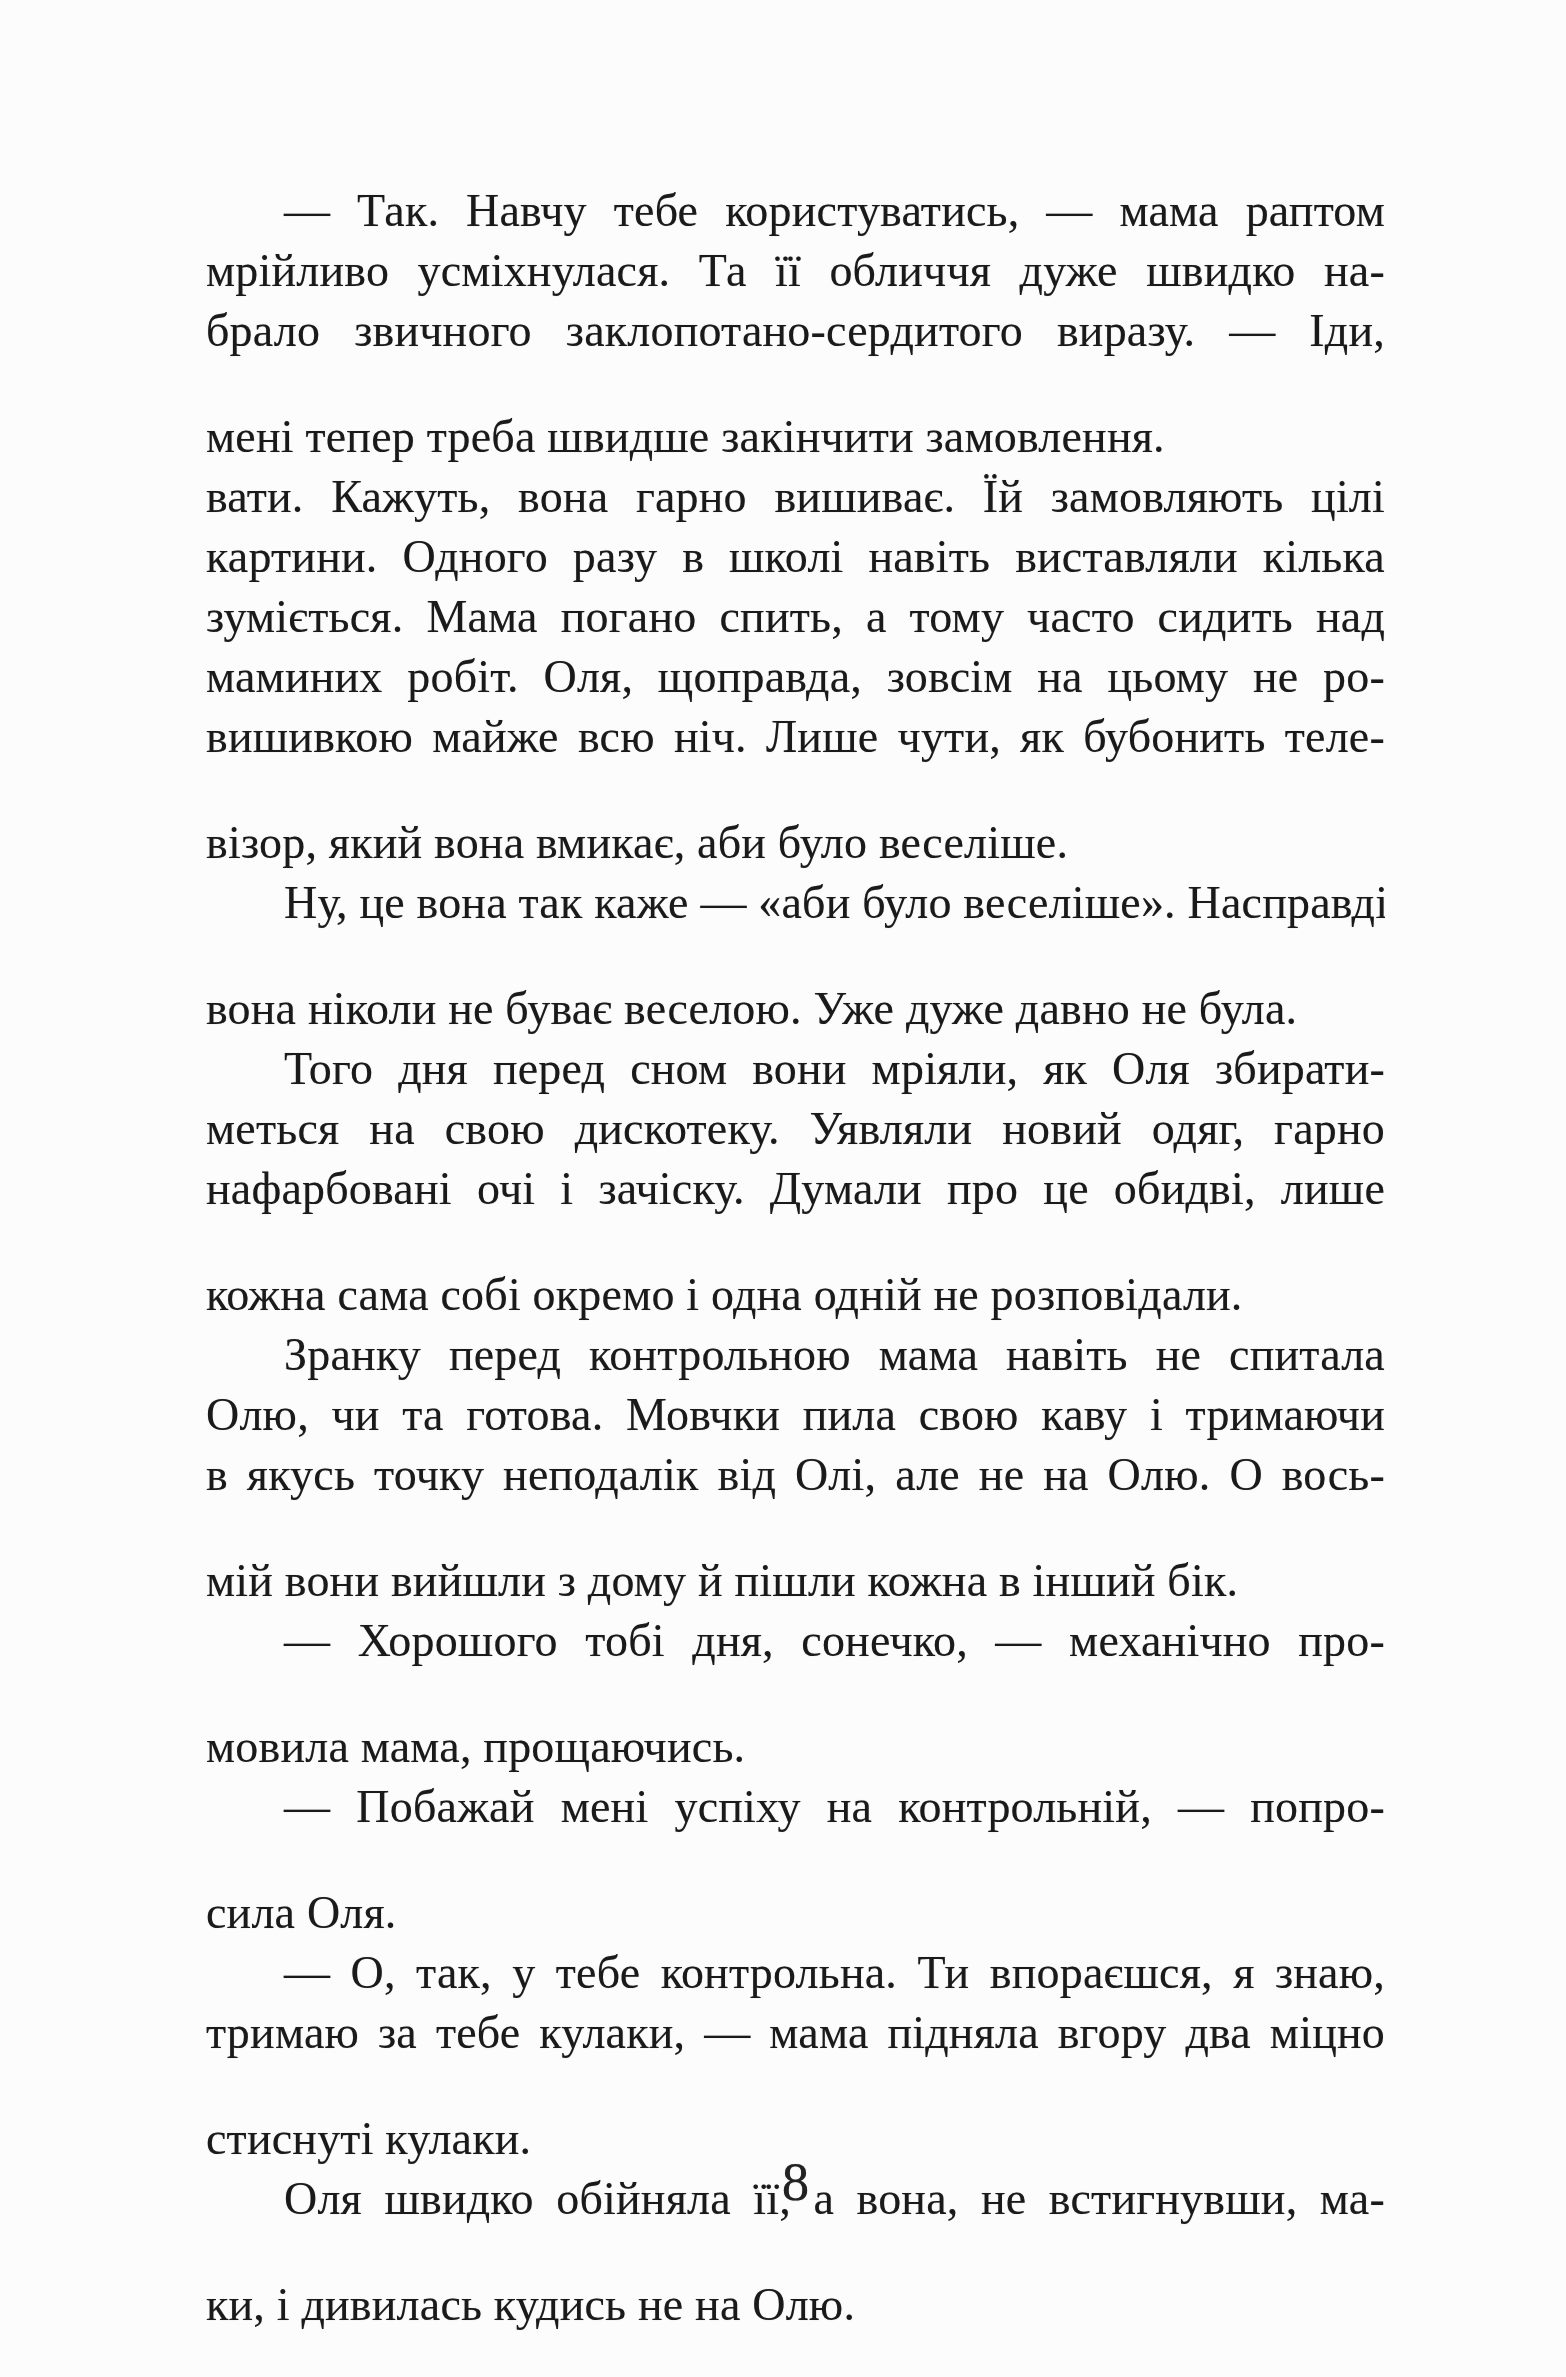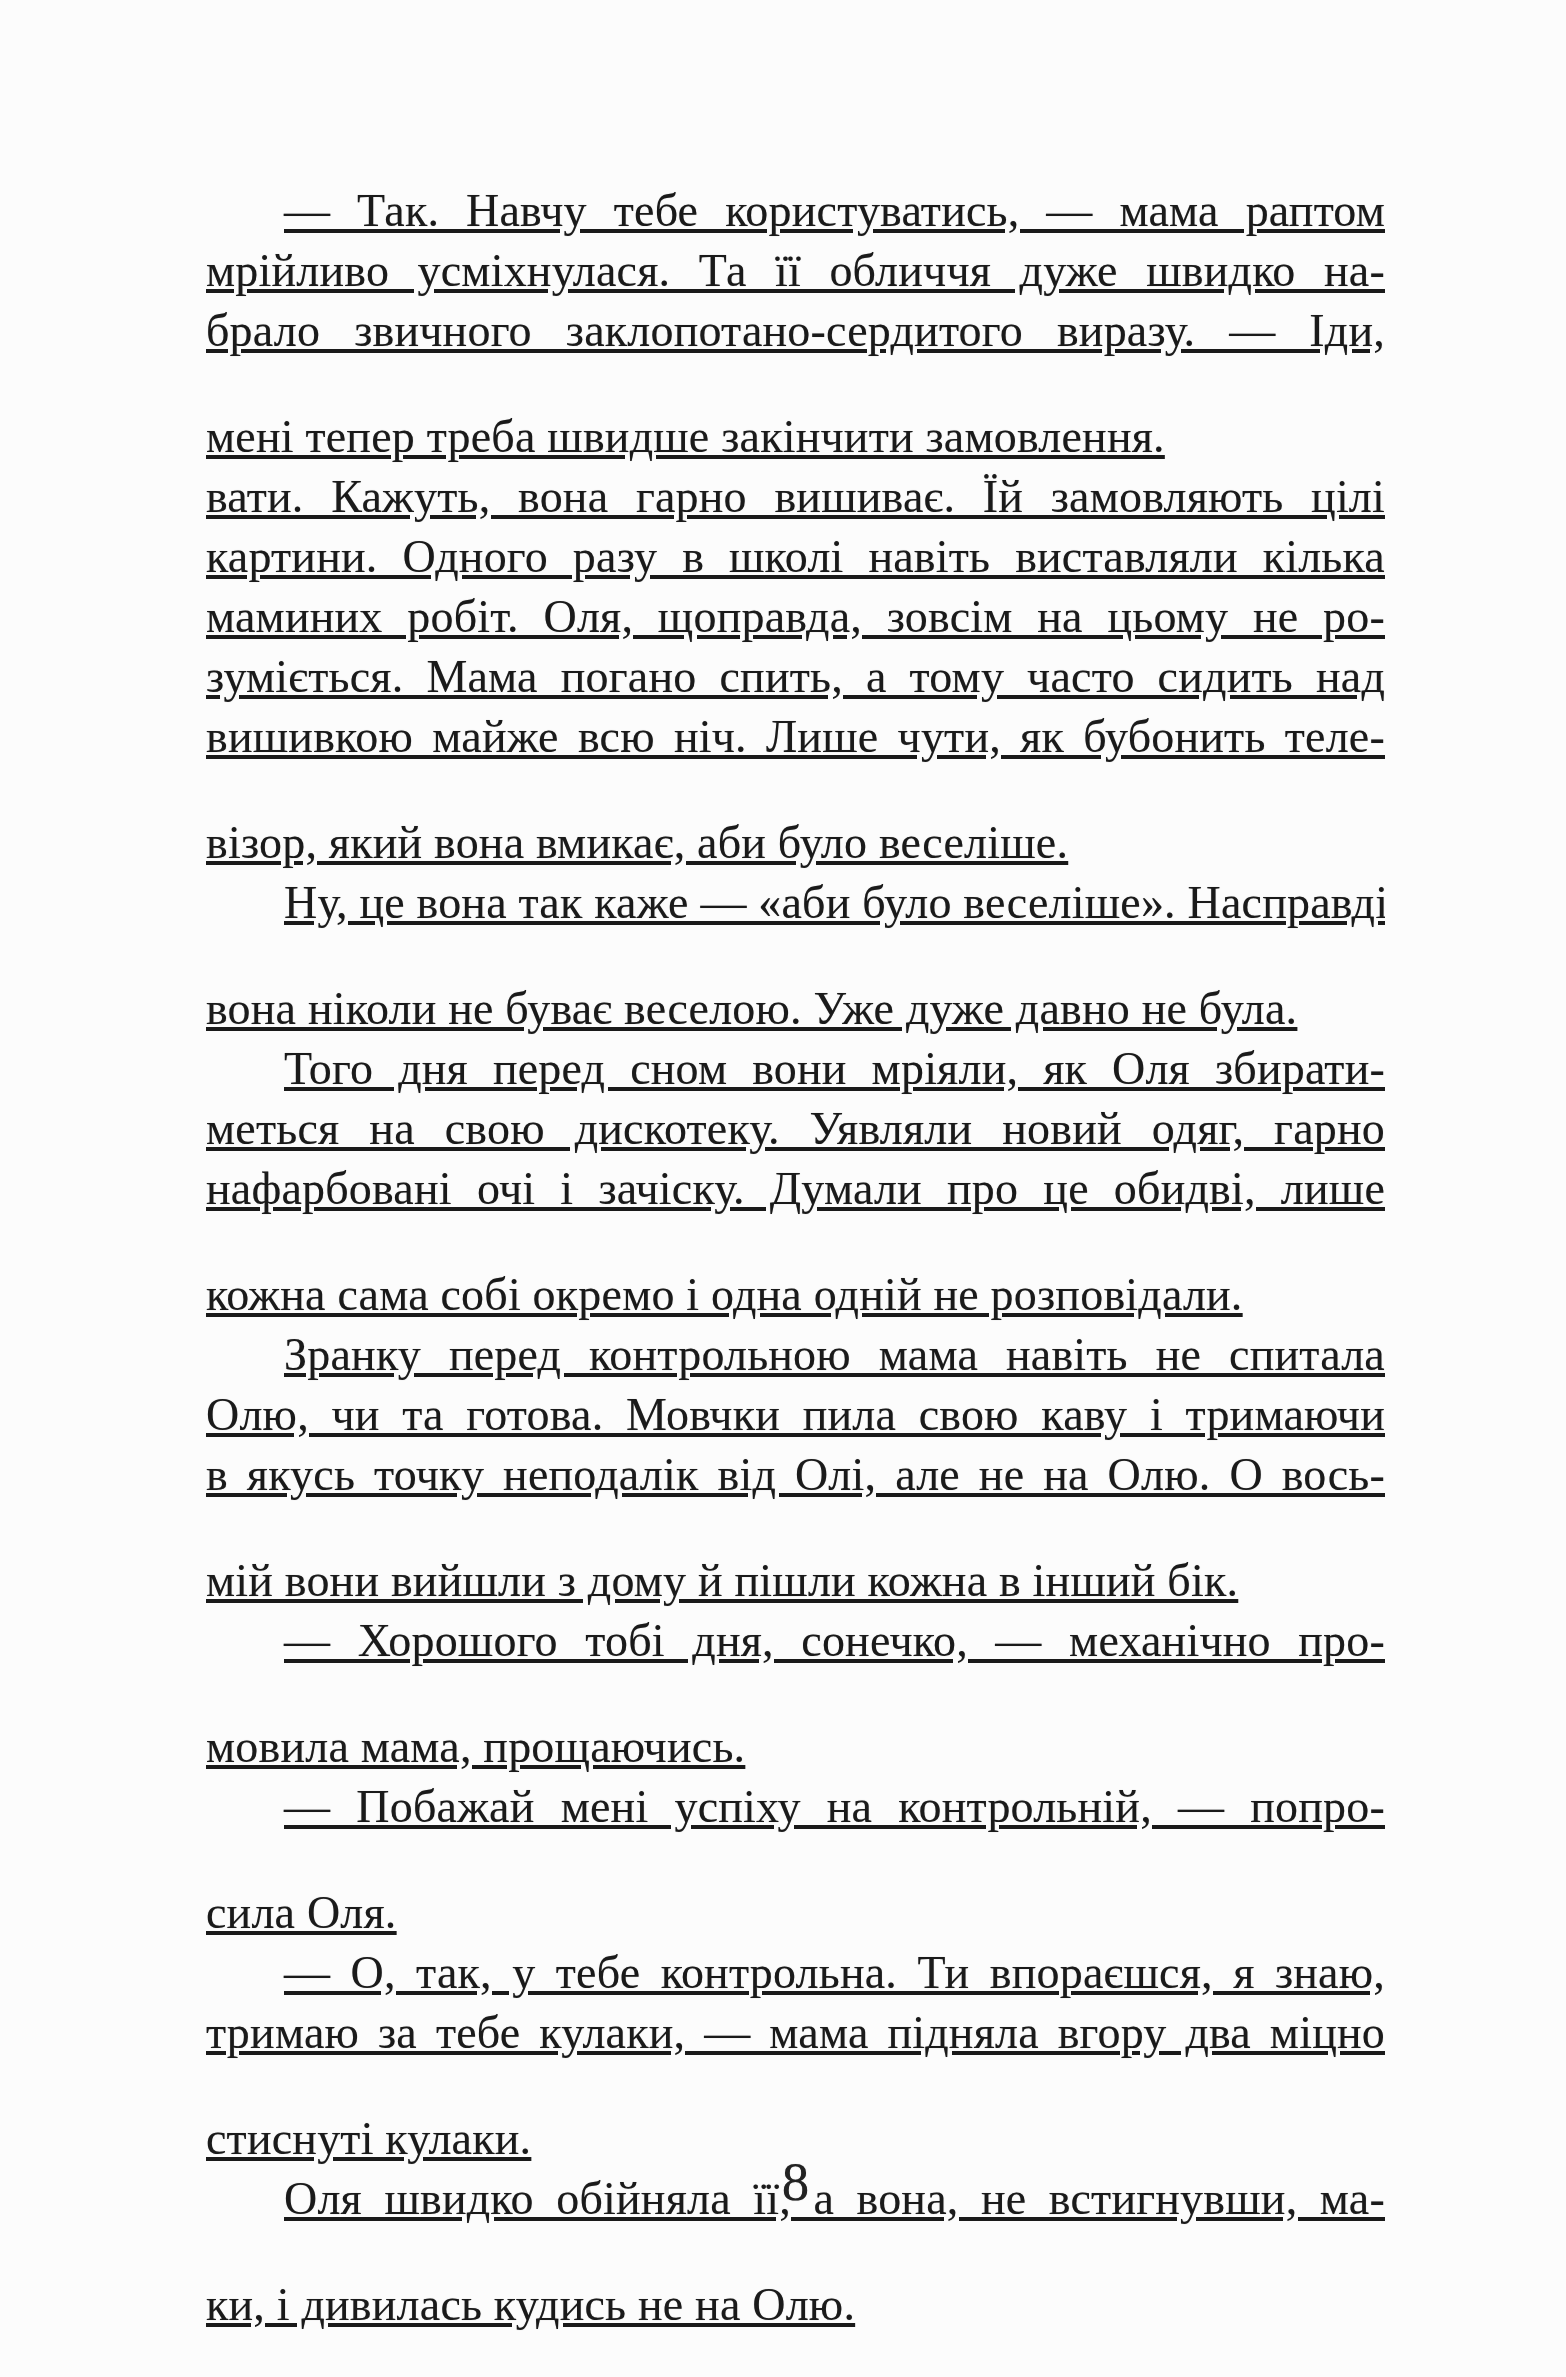--- a/index.html
+++ b/index.html
@@ -21,21 +21,20 @@
   }
   .text-block {
     position: absolute;
     left: 206px;
     top: 181px;
     width: 1179px;
   }
   .paragraph {
     margin: 0;
     padding: 0;
-    text-decoration: underline;
   }
   .line {
     height: 60px;
     line-height: 60px;
     font-size: 46px;
     white-space: nowrap;
     overflow: hidden;
     text-align: justify;
     text-align-last: justify;
     text-shadow: 0 0 0.8px rgba(20,20,20,0.38);
@@ -70,22 +69,22 @@
     <div class="paragraph">
       <div class="line indent">— Так. Навчу тебе користуватись, — мама раптом</div>
       <div class="line">мрійливо усміхнулася. Та її обличчя дуже швидко на-</div>
       <div class="line">брало звичного заклопотано-сердитого виразу. — Іди,</div>
       <div class="line last">мені тепер треба швидше закінчити замовлення.</div>
     </div>
 
     <div class="paragraph">
       <div class="line">вати. Кажуть, вона гарно вишиває. Їй замовляють цілі</div>
       <div class="line">картини. Одного разу в школі навіть виставляли кілька</div>
+      <div class="line">зуміється. Мама погано спить, а тому часто сидить над</div>
       <div class="line">маминих робіт. Оля, щоправда, зовсім на цьому не ро-</div>
-      <div class="line">зуміється. Мама погано спить, а тому часто сидить над</div>
       <div class="line">вишивкою майже всю ніч. Лише чути, як бубонить теле-</div>
       <div class="line last">візор, який вона вмикає, аби було веселіше.</div>
     </div>
 
     <div class="paragraph">
       <div class="line indent">Ну, це вона так каже — «аби було веселіше». Насправді</div>
       <div class="line last">вона ніколи не буває веселою. Уже дуже давно не була.</div>
     </div>
 
     <div class="paragraph">

